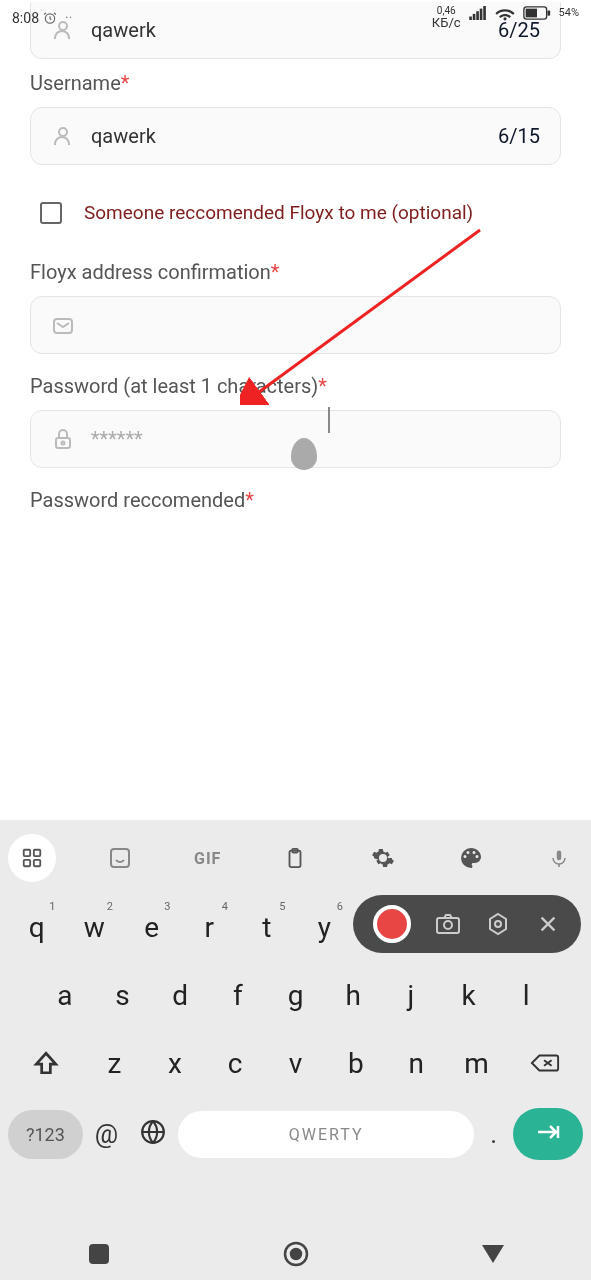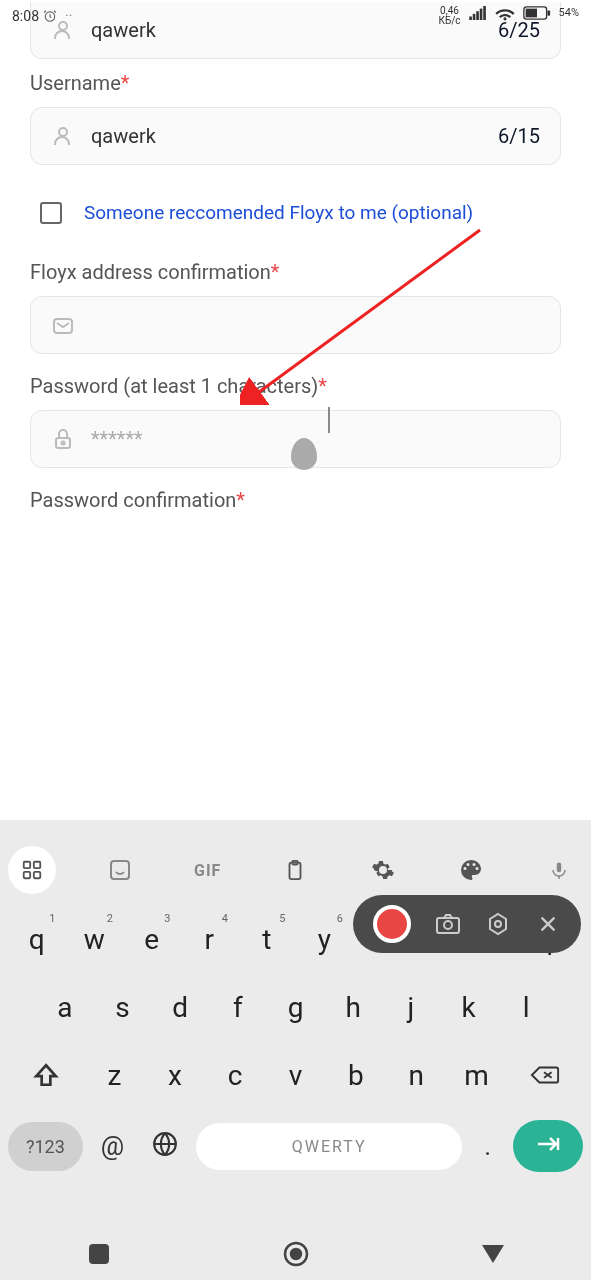--- a/index.html
+++ b/index.html
@@ -18,42 +18,42 @@
     .input-field { display: flex; align-items: center; border: 1px solid #e5e5e5; border-radius: 12px; padding: 16px 20px; background: #fafafa; position: relative; }
     .input-field.partial-top { border-top: none; border-radius: 0 0 12px 12px; margin-top: 0; }
     .input-icon { color: #aaa; margin-right: 16px; flex-shrink: 0; }
     .input-text { font-size: 20px; color: #333; flex: 1; border: none; background: none; outline: none; }
     .input-text.error { color: #d84545; }
     .input-text::placeholder { color: #aaa; }
     .char-count { color: #0f172a; font-size: 20px; }
     
     .checkbox-row { display: flex; align-items: center; padding: 16px 10px; margin-bottom: 20px; }
     .checkbox { width: 22px; height: 22px; border: 2.5px solid #666; border-radius: 3px; margin-right: 22px; flex-shrink: 0; }
-    .checkbox-label { color: #1d4ed8; font-size: 19px; }
+    .checkbox-label { color: #7f1d1d; font-size: 19px; }
     
     .annotation-arrow { position: absolute; top: 225px; left: 240px; width: 250px; height: 180px; z-index: 5; pointer-events: none; }
     
     .cursor-blob { position: absolute; width: 26px; height: 32px; background: #aaa; border-radius: 50% 50% 50% 50% / 60% 60% 40% 40%; z-index: 6; }
     .text-cursor { position: absolute; width: 2px; height: 26px; background: #888; z-index: 6; }
     
     .keyboard { position: absolute; bottom: 0; left: 0; right: 0; height: 460px; background: #ebebeb; }
-    .kb-toolbar { display: flex; align-items: center; justify-content: space-between; padding: 14px 8px; margin-top: 12px; }
+    .kb-toolbar { display: flex; align-items: center; justify-content: space-between; padding: 14px 8px; }
     .kb-toolbar-item { width: 48px; height: 48px; display: flex; align-items: center; justify-content: center; color: #666; }
     .kb-toolbar-item.active { background: #fff; border-radius: 50%; }
     .kb-gif { font-weight: bold; font-size: 16px; color: #888; letter-spacing: 1px; }
     
     .kb-rows { padding: 0 8px; }
     .kb-row { display: flex; justify-content: space-between; margin-bottom: 6px; }
     .kb-key { flex: 1; height: 62px; display: flex; align-items: center; justify-content: center; font-size: 28px; color: #222; position: relative; margin: 0 2px; }
     .kb-key-num { position: absolute; top: 4px; right: 8px; font-size: 11px; color: #666; }
     .kb-row.indent { padding: 0 28px; }
     .kb-key.shift { flex: 1.2; }
     .kb-key.backspace { flex: 1.2; }
     
-    .kb-bottom-row { display: flex; align-items: center; padding: 8px; gap: 8px; }
+    .kb-bottom-row { display: flex; align-items: center; padding: 8px; gap: 2px; }
     .kb-123 { background: #d0d0d0; border-radius: 28px; padding: 14px 18px; font-size: 18px; color: #555; }
     .kb-at { font-size: 26px; color: #333; padding: 0 10px; }
     .kb-globe { padding: 0 10px; }
     .kb-space { flex: 1; background: #ffffff; border-radius: 28px; padding: 14px; text-align: center; color: #888; font-size: 16px; letter-spacing: 2px; }
     .kb-dot { font-size: 26px; color: #333; padding: 0 14px; }
     .kb-enter { background: #2bb396; border-radius: 28px; padding: 14px 22px; color: #fff; }
     
     .floating-controls { position: absolute; top: 895px; right: 10px; background: #4a4a4a; border-radius: 40px; padding: 10px 20px; display: flex; align-items: center; gap: 24px; z-index: 20; }
     .record-btn { width: 38px; height: 38px; background: #e84545; border-radius: 50%; border: 4px solid #fff; }
     .float-icon { color: #bbb; width: 26px; height: 26px; display: flex; align-items: center; justify-content: center; }
@@ -69,21 +69,21 @@
     <span>8:08</span>
     <svg width="14" height="14" viewBox="0 0 24 24" fill="none" stroke="#666" stroke-width="2">
         <circle cx="12" cy="13" r="8"></circle>
         <path d="M12 9v4l2 2M5 3L2 6M22 6l-3-3"></path>
       </svg>
     <span style="margin-left:4px;color:#888">··</span>
   </div>
   <div class="status-right">
     <div style="text-align:center;line-height:1">
         <div style="font-size:10px">0,46</div>
-        <div style="font-size:10px">КБ/с</div>
+        <div style="font-size:13px">КБ/с</div>
       </div>
     <svg width="18" height="14" viewBox="0 0 20 16">
         <rect x="0" y="12" width="3" height="4" fill="#333"></rect>
         <rect x="4" y="9" width="3" height="7" fill="#333"></rect>
         <rect x="8" y="6" width="3" height="10" fill="#333"></rect>
         <rect x="12" y="3" width="3" height="13" fill="#333"></rect>
         <rect x="16" y="0" width="3" height="16" fill="#333"></rect>
       </svg>
     <svg width="20" height="16" viewBox="0 0 24 20" fill="#333">
         <path d="M12 18a2 2 0 100-4 2 2 0 000 4zM12 4C7 4 2.7 6 0 9l2 2c2.5-2.6 6-4 10-4s7.5 1.4 10 4l2-2c-2.7-3-7-5-12-5zm0 6c-3 0-5.6 1.1-7.5 3l2 2c1.4-1.5 3.3-2.3 5.5-2.3s4.1.8 5.5 2.3l2-2c-1.9-1.9-4.5-3-7.5-3z"></path>
@@ -144,21 +144,21 @@
       <svg class="input-icon" width="24" height="24" viewBox="0 0 24 24" fill="none" stroke="#bbb" stroke-width="2">
           <rect x="5" y="11" width="14" height="10" rx="2"></rect>
           <path d="M8 11V7a4 4 0 018 0v4"></path>
           <circle cx="12" cy="16" r="1.5"></circle>
         </svg>
       <input class="input-text" type="text" readonly="" placeholder="******" style="">
     </div>
   </div>
 
   <div class="input-group">
-    <label class="input-label"><span>Password confirmation</span><span class="required">*</span></label>
+    <label class="input-label"><span>Password reccomended</span><span class="required">*</span></label>
   </div>
 </div>
 
 <svg class="annotation-arrow" viewBox="0 0 250 180">
   <defs>
       <marker id="ah" markerWidth="12" markerHeight="12" refX="2" refY="6" orient="auto">
         <path d="M0,0 L0,12 L12,6 z" fill="#e22"></path>
       </marker>
     </defs>
   <line x1="240" y1="5" x2="15" y2="170" stroke="#e22" stroke-width="3" marker-end="url(#ah)"></line>

